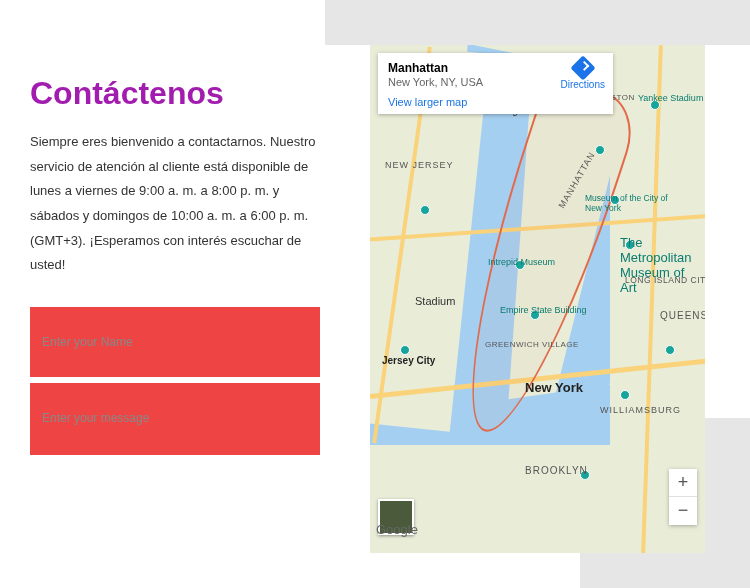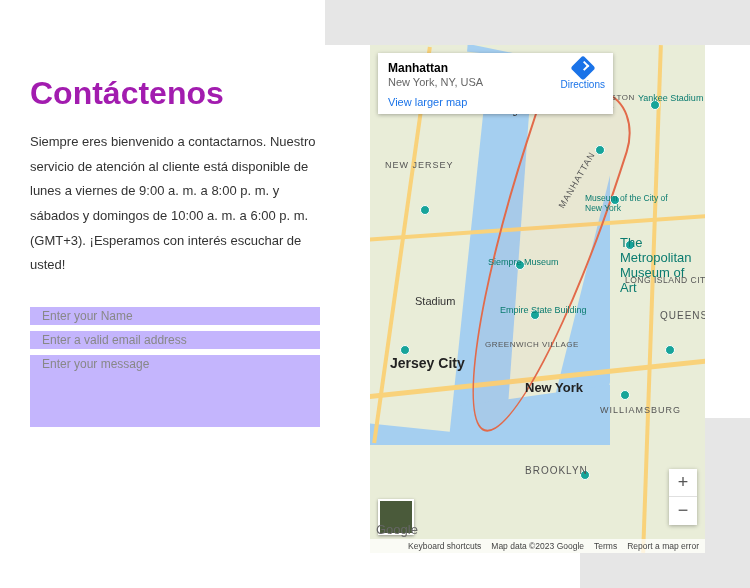--- a/index.html
+++ b/index.html
@@ -27,23 +27,23 @@
       font-size: 32px; font-weight: 900;
       color: #a21caf; margin-bottom: 18px;
       font-family: "Arial Black", Arial, sans-serif;
     }
     .desc {
       font-size: 13px; line-height: 1.9;
       color: #333; margin-bottom: 29px;
     }
     .field, .field-area {
       display: block; width: 100%;
-      border: none; background: #c4b5fd;
+      border: none; background: #ef4444;
       font-size: 12px; color: #333;
-      padding: 2px 12px; margin-bottom: 6px;
+      padding: 28px 12px; margin-bottom: 6px;
       font-family: inherit;
     }
     .field-area { height: 72px; resize: none; }
     .field::placeholder, .field-area::placeholder { color: #888; }
     .submit {
       width: 100%; border: none;
       background: #000; color: #fff;
       font-size: 11px; letter-spacing: 2px;
       padding: 13px 0; margin-top: 4px;
       cursor: pointer;
@@ -136,21 +136,20 @@
 </head>
 <body>
 
 <div class="bg-top"></div>
 <div class="bg-right"></div>
 
 <div class="content">
   <h1 class="title">Contáctenos</h1>
   <p class="desc">Siempre eres bienvenido a contactarnos. Nuestro servicio de atención al cliente está disponible de lunes a viernes de 9:00 a. m. a 8:00 p. m. y sábados y domingos de 10:00 a. m. a 6:00 p. m. (GMT+3). ¡Esperamos con interés escuchar de usted!</p>
   <input class="field" type="text" placeholder="Enter your Name" style="">
-  <input class="field" type="text" placeholder="Enter a valid email address" style="">
   <textarea class="field-area" placeholder="Enter your message" style=""></textarea>
 </div>
 
 <div class="map-wrap">
   <div class="map-bg">
     <div class="water" style="left:80px;top:0;width:65px;height:508px;transform:skewX(8deg)rotate(12deg)"></div>
     <div class="water" style="left:210px;top:0;width:50px;height:508px;transform:rotate(14deg)"></div>
     <div class="water" style="left:-40px;top:350px;width:420px;height:60px;transform:rotate(-8deg)"></div>
     <div class="land" style="left:-50px;top:0;width:150px;height:380px;transform:rotate(6deg)"></div>
     <div class="land" style="left:240px;top:0;width:160px;height:508px"></div>
@@ -167,35 +166,35 @@
     <div class="pin" style="left:145px;top:215px"></div>
     <div class="pin" style="left:160px;top:265px"></div>
     <div class="pin" style="left:295px;top:300px"></div>
     <div class="pin" style="left:250px;top:345px"></div>
     <div class="pin" style="left:50px;top:160px"></div>
     <div class="pin" style="left:210px;top:425px"></div>
     <div class="pin" style="left:225px;top:100px"></div>
     <div class="pin" style="left:30px;top:300px"></div>
 
     <div class="city-label" style="left:155px;top:335px">New York</div>
-    <div class="city-label" style="left:20px;top:310px;font-size:14px">Jersey City</div>
+    <div class="city-label" style="left:12px;top:310px;font-size:10px">Jersey City</div>
     <div class="label" style="left:45px;top:250px;font-size:11px;color:#333">Stadium</div>
     <div class="label" style="left:155px;top:420px;letter-spacing:1px">BROOKLYN</div>
     <div class="label" style="left:290px;top:265px;letter-spacing:1px">QUEENS</div>
     <div class="label" style="left:230px;top:360px;letter-spacing:1px;font-size:9px">WILLIAMSBURG</div>
     <div class="label" style="left:255px;top:230px;font-size:8.5px;letter-spacing:0.5px">LONG ISLAND CITY</div>
     <div class="label" style="left:130px;top:60px;font-size:10px;color:#333">Edgewater</div>
     <div class="label" style="left:15px;top:115px;letter-spacing:1px;font-size:9px">NEW JERSEY</div>
     <div class="label" style="left:175px;top:130px;letter-spacing:1px;font-size:9px;transform:rotate(-60deg)">MANHATTAN</div>
     <div class="label" style="left:268px;top:48px;font-size:9px;color:#0a7b6f">Yankee Stadium</div>
     <div class="label" style="left:250px;top:190px;font-size:13px;color:#0a7b6f;width:80px;white-space:normal">The Metropolitan Museum of Art</div>
     <div class="label" style="left:215px;top:148px;font-size:8.5px;color:#0a7b6f;width:95px;white-space:normal">Museum of the City of New York</div>
     <div class="label" style="left:130px;top:260px;font-size:9px;color:#0a7b6f">Empire State Building</div>
     <div class="label" style="left:115px;top:295px;font-size:8px;letter-spacing:0.5px">GREENWICH VILLAGE</div>
-    <div class="label" style="left:118px;top:212px;font-size:9px;color:#0a7b6f">Siempre Museum</div>
+    <div class="label" style="left:118px;top:212px;font-size:9px;color:#0a7b6f">Intrepid Museum</div>
     <div class="label" style="left:205px;top:48px;font-size:8px;letter-spacing:0.5px;width:70px;white-space:normal">WASHINGTON HEIGHTS</div>
   </div>
 
   <div class="info-card">
     <div class="info-title">Manhattan</div>
     <div class="info-sub">New York, NY, USA</div>
     <a class="info-link">View larger map</a>
     <div class="directions">
       <div class="dir-icon"></div>
       <span>Directions</span>
@@ -203,19 +202,13 @@
   </div>
 
   <div class="zoom">
     <div>+</div>
     <div>−</div>
   </div>
 
   <div class="thumb"></div>
   <div class="glogo">Google</div>
 
-  <div class="footer">
-    <span>Keyboard shortcuts</span>
-    <span>Map data ©2023 Google</span>
-    <span>Terms</span>
-    <span>Report a map error</span>
-  </div>
 </div>
 
 </body></html>

